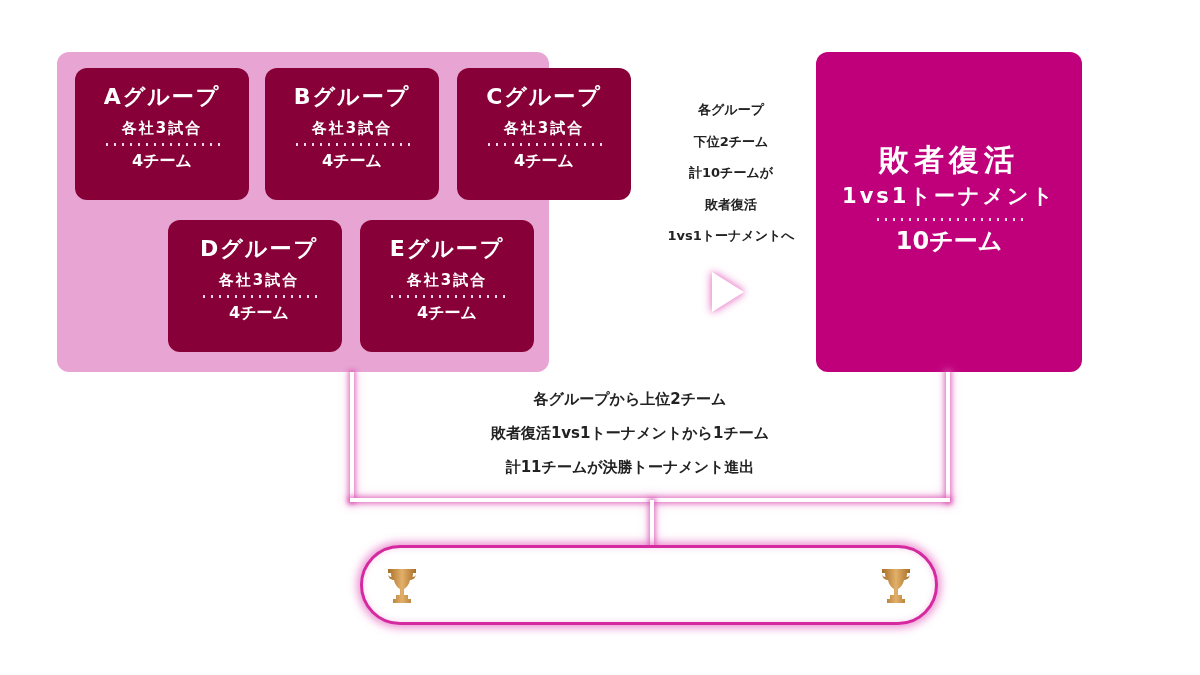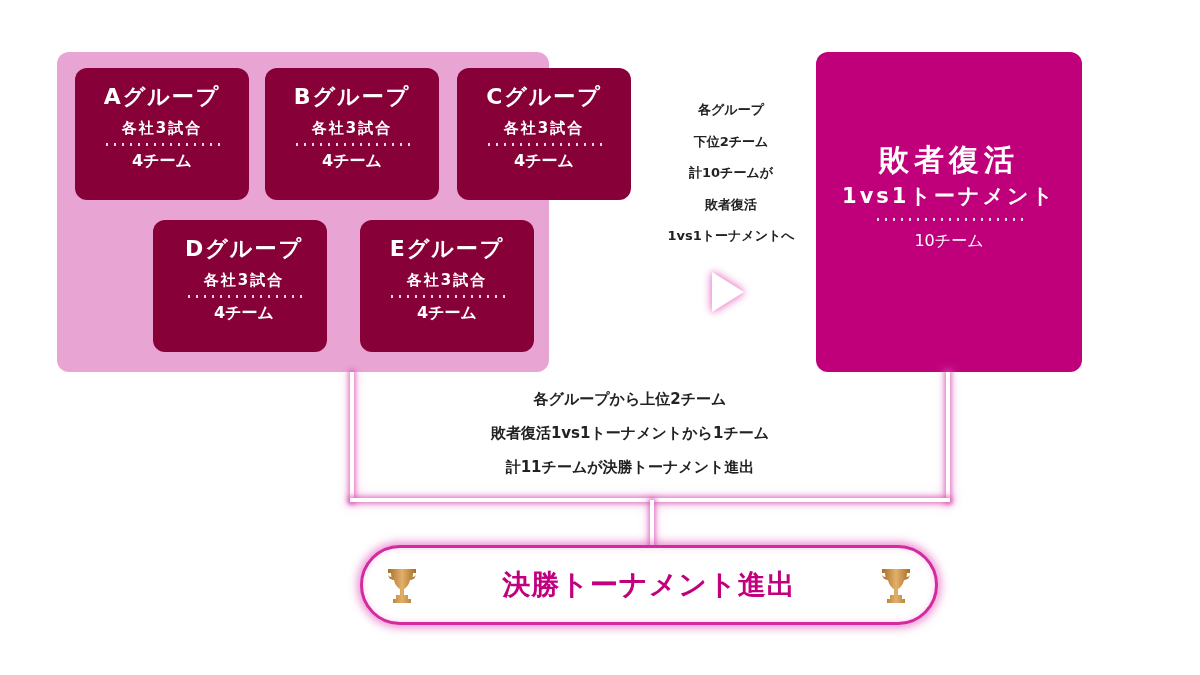--- a/index.html
+++ b/index.html
@@ -37,21 +37,21 @@
     }
 
     .revival-box {
       position: absolute; left: 816px; top: 52px; width: 266px; height: 320px;
       background: #c0007b; border-radius: 12px; color: #fff; text-align: center;
       box-sizing: border-box; padding-top: 90px;
     }
     .revival-title { font-size: 30px; font-weight: bold; letter-spacing: 5px; line-height: 36px; }
     .revival-sub { font-size: 21px; font-weight: bold; letter-spacing: 3px; line-height: 28px; margin-top: 4px; }
     .revival-box .dots { width: 150px; margin: 8px auto 6px; }
-    .revival-count { font-size: 16px; font-weight: normal; line-height: 28px; }
+    .revival-count { font-size: 24px; font-weight: bold; line-height: 28px; }
 
     .connector {
       position: absolute; background: #ffffff;
       box-shadow: 0 0 4px 2px rgba(214, 60, 170, 0.55), 0 0 10px 3px rgba(236, 140, 210, 0.35);
     }
     .summary-text {
       position: absolute; left: 360px; top: 382px; width: 540px; text-align: center;
       font-size: 15px; font-weight: bold; color: #222; line-height: 34px;
     }
 
@@ -82,21 +82,21 @@
     <div class="group-sub">各社3試合</div>
     <div class="dots"></div>
     <div class="group-count">4チーム</div>
   </div>
   <div class="group-box" style="left:400px; top:16px;">
     <div class="group-title">Cグループ</div>
     <div class="group-sub">各社3試合</div>
     <div class="dots"></div>
     <div class="group-count">4チーム</div>
   </div>
-  <div class="group-box" style="left:96px; top:168px;padding-left:8px;">
+  <div class="group-box" style="left:111px; top:168px;padding-left:8px;">
     <div class="group-title">Dグループ</div>
     <div class="group-sub">各社3試合</div>
     <div class="dots"></div>
     <div class="group-count">4チーム</div>
   </div>
   <div class="group-box" style="left:303px; top:168px;">
     <div class="group-title">Eグループ</div>
     <div class="group-sub">各社3試合</div>
     <div class="dots"></div>
     <div class="group-count">4チーム</div>
@@ -134,21 +134,20 @@
   <svg class="trophy left" viewBox="0 0 34 40">
     <defs>
       <linearGradient id="g1" x1="0" x2="1" y1="0" y2="0">
         <stop offset="0" stop-color="#a86e26"></stop>
           <stop offset="0.5" stop-color="#e2b06a"></stop>
           <stop offset="1" stop-color="#a86e26"></stop>
       </linearGradient>
     </defs>
     <path d="M3 3 h28 v4 c0 5 -3 7 -6 7 c-1 5 -4 8 -6 9 v6 h4 v4 h3 v4 h-18 v-4 h3 v-4 h4 v-6 c-2 -1 -5 -4 -6 -9 c-3 0 -6 -2 -6 -7 z M3 7 c0 3 1.5 4 3.5 4 c-0.3 -1.3 -0.5 -2.6 -0.5 -4 z M31 7 h-3 c0 1.4 -0.2 2.7 -0.5 4 c2 0 3.5 -1 3.5 -4 z" fill="url(#g1)"></path>
   </svg>
-  <span class="final-label">決勝トーナメント進出</span>
   <svg class="trophy right" viewBox="0 0 34 40">
     <defs>
       <linearGradient id="g2" x1="0" x2="1" y1="0" y2="0">
         <stop offset="0" stop-color="#a86e26"></stop>
           <stop offset="0.5" stop-color="#e2b06a"></stop>
           <stop offset="1" stop-color="#a86e26"></stop>
       </linearGradient>
     </defs>
     <path d="M3 3 h28 v4 c0 5 -3 7 -6 7 c-1 5 -4 8 -6 9 v6 h4 v4 h3 v4 h-18 v-4 h3 v-4 h4 v-6 c-2 -1 -5 -4 -6 -9 c-3 0 -6 -2 -6 -7 z M3 7 c0 3 1.5 4 3.5 4 c-0.3 -1.3 -0.5 -2.6 -0.5 -4 z M31 7 h-3 c0 1.4 -0.2 2.7 -0.5 4 c2 0 3.5 -1 3.5 -4 z" fill="url(#g2)"></path>
   </svg>

